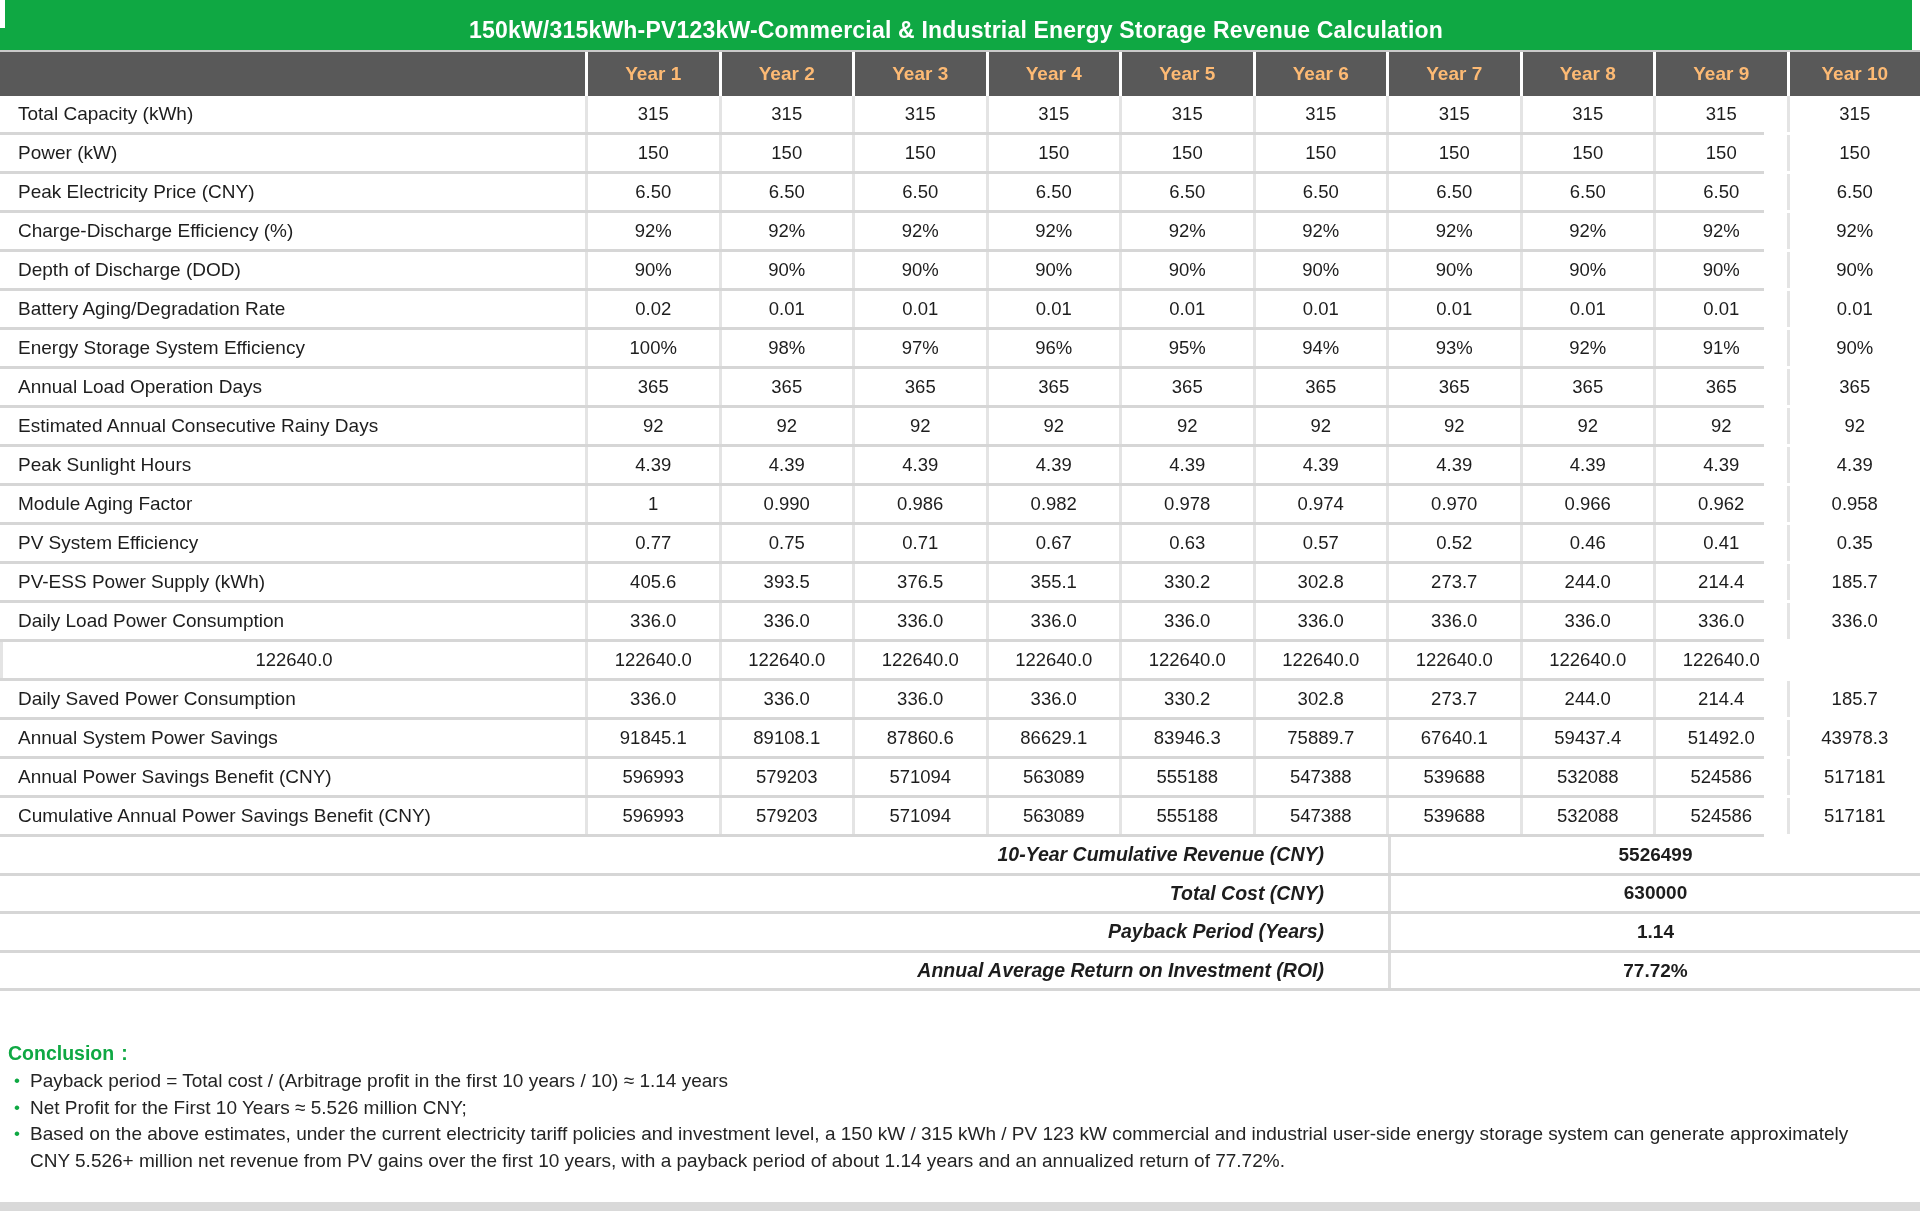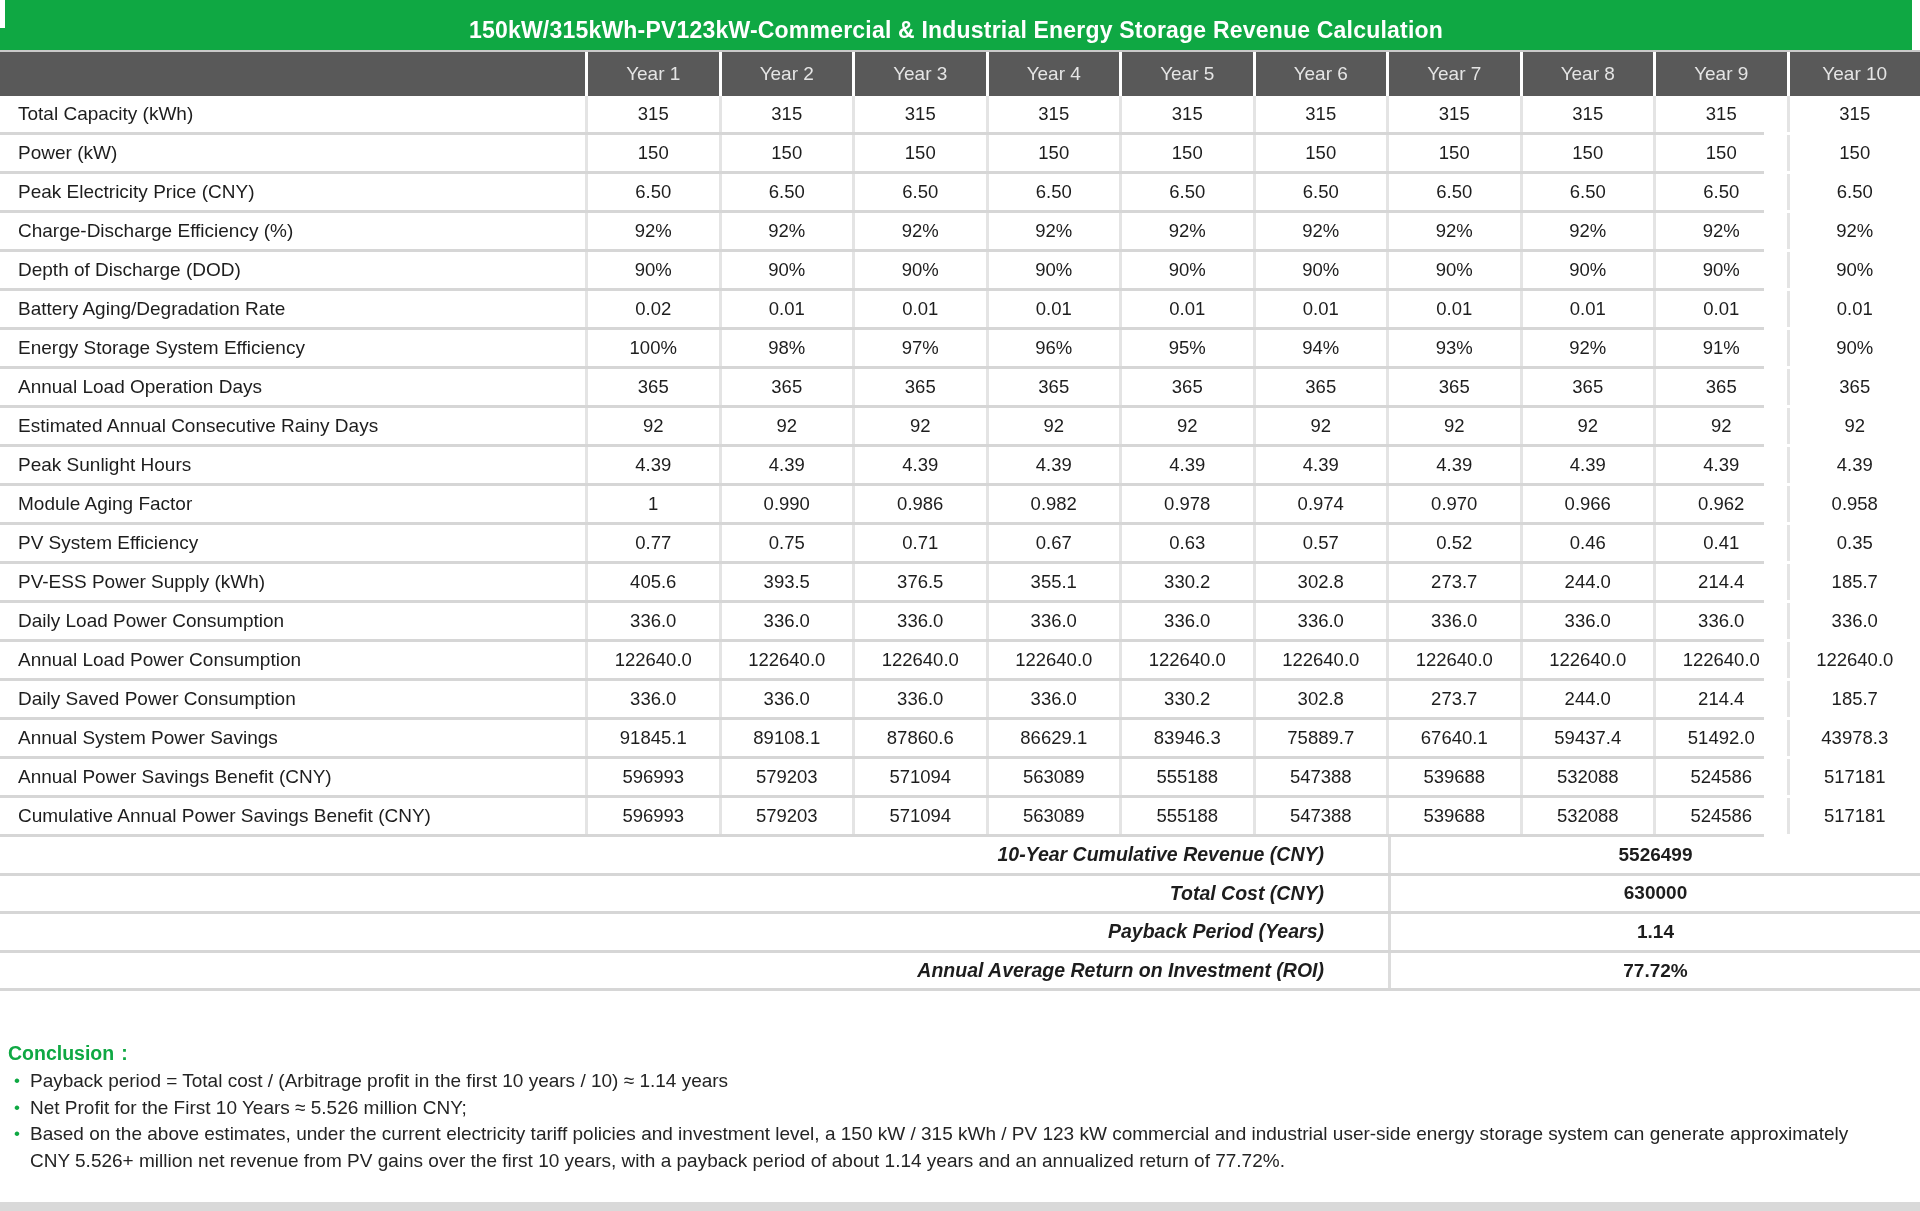--- a/index.html
+++ b/index.html
@@ -9,22 +9,22 @@
   
   .title-bar{position:absolute;left:0;top:0;width:1912px;height:60px;background:#0FA843;
              display:flex;align-items:center;justify-content:center;}
   .title-text{color:#ffffff;font-weight:bold;font-size:23px;letter-spacing:.2px;}
   .corner-notch{position:absolute;left:0;top:0;width:5px;height:28px;background:#ffffff;}
 
   
   .grid-header{position:absolute;left:0;top:50px;width:1920px;height:46px;background:#595959;
                display:grid;grid-template-columns:585px repeat(10,133.5px);box-sizing:border-box;
                border-top:2px solid #c9c9c9;}
-  .year-cell{display:flex;align-items:center;justify-content:center;color:#e5e5e5;
-             font-weight:normal;font-size:19px;border-left:3px solid #ffffff;box-sizing:border-box;}
+  .year-cell{display:flex;align-items:center;justify-content:center;color:#fdba74;
+             font-weight:bold;font-size:19px;border-left:3px solid #ffffff;box-sizing:border-box;}
   .hdr-label-cell{border-left:none;}
 
   
   .tbody{position:absolute;left:0;top:96px;width:1764px;border-radius:10px;}
   .body-row{display:grid;grid-template-columns:585px repeat(10,133.5px);height:39px;
             box-sizing:border-box;border-bottom:3px solid #d6d6d6;background:#ffffff;}
   .row-label{display:flex;align-items:center;padding-left:18px;font-size:19px;white-space:nowrap;}
   .val-cell{display:flex;align-items:center;justify-content:center;font-size:18.5px;
             border-left:3px solid #e4e4e4;box-sizing:border-box;white-space:nowrap;}
 
@@ -248,21 +248,20 @@
         <div class="val-cell">336.0</div>
         <div class="val-cell">336.0</div>
         <div class="val-cell">336.0</div>
         <div class="val-cell">336.0</div>
         <div class="val-cell">336.0</div>
         <div class="val-cell">336.0</div>
         <div class="val-cell">336.0</div>
         <div class="val-cell">336.0</div>
       </div>
       <div class="body-row">
-        <div class="row-label">Annual Load Power Consumption</div>
         <div class="val-cell">122640.0</div>
         <div class="val-cell">122640.0</div>
         <div class="val-cell">122640.0</div>
         <div class="val-cell">122640.0</div>
         <div class="val-cell">122640.0</div>
         <div class="val-cell">122640.0</div>
         <div class="val-cell">122640.0</div>
         <div class="val-cell">122640.0</div>
         <div class="val-cell">122640.0</div>
         <div class="val-cell">122640.0</div>

